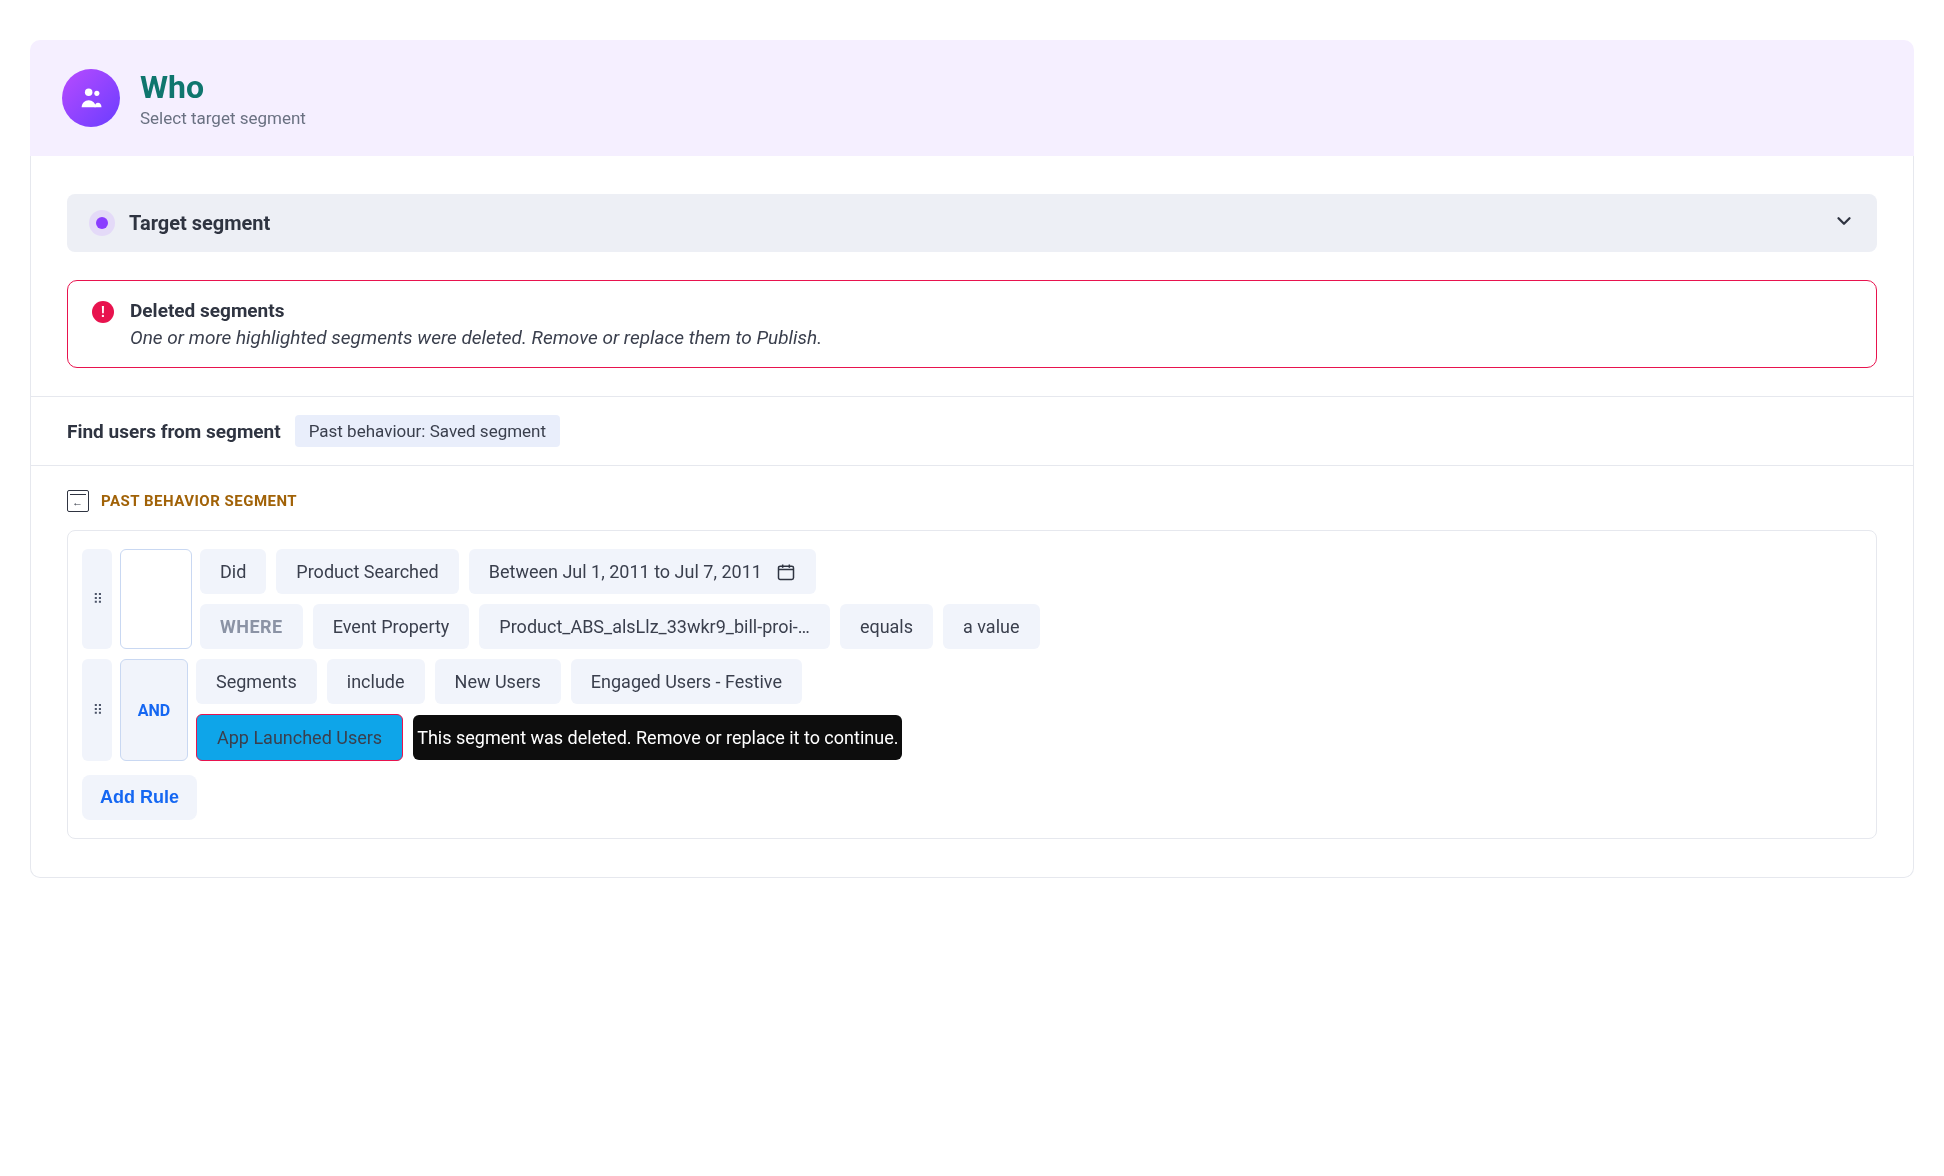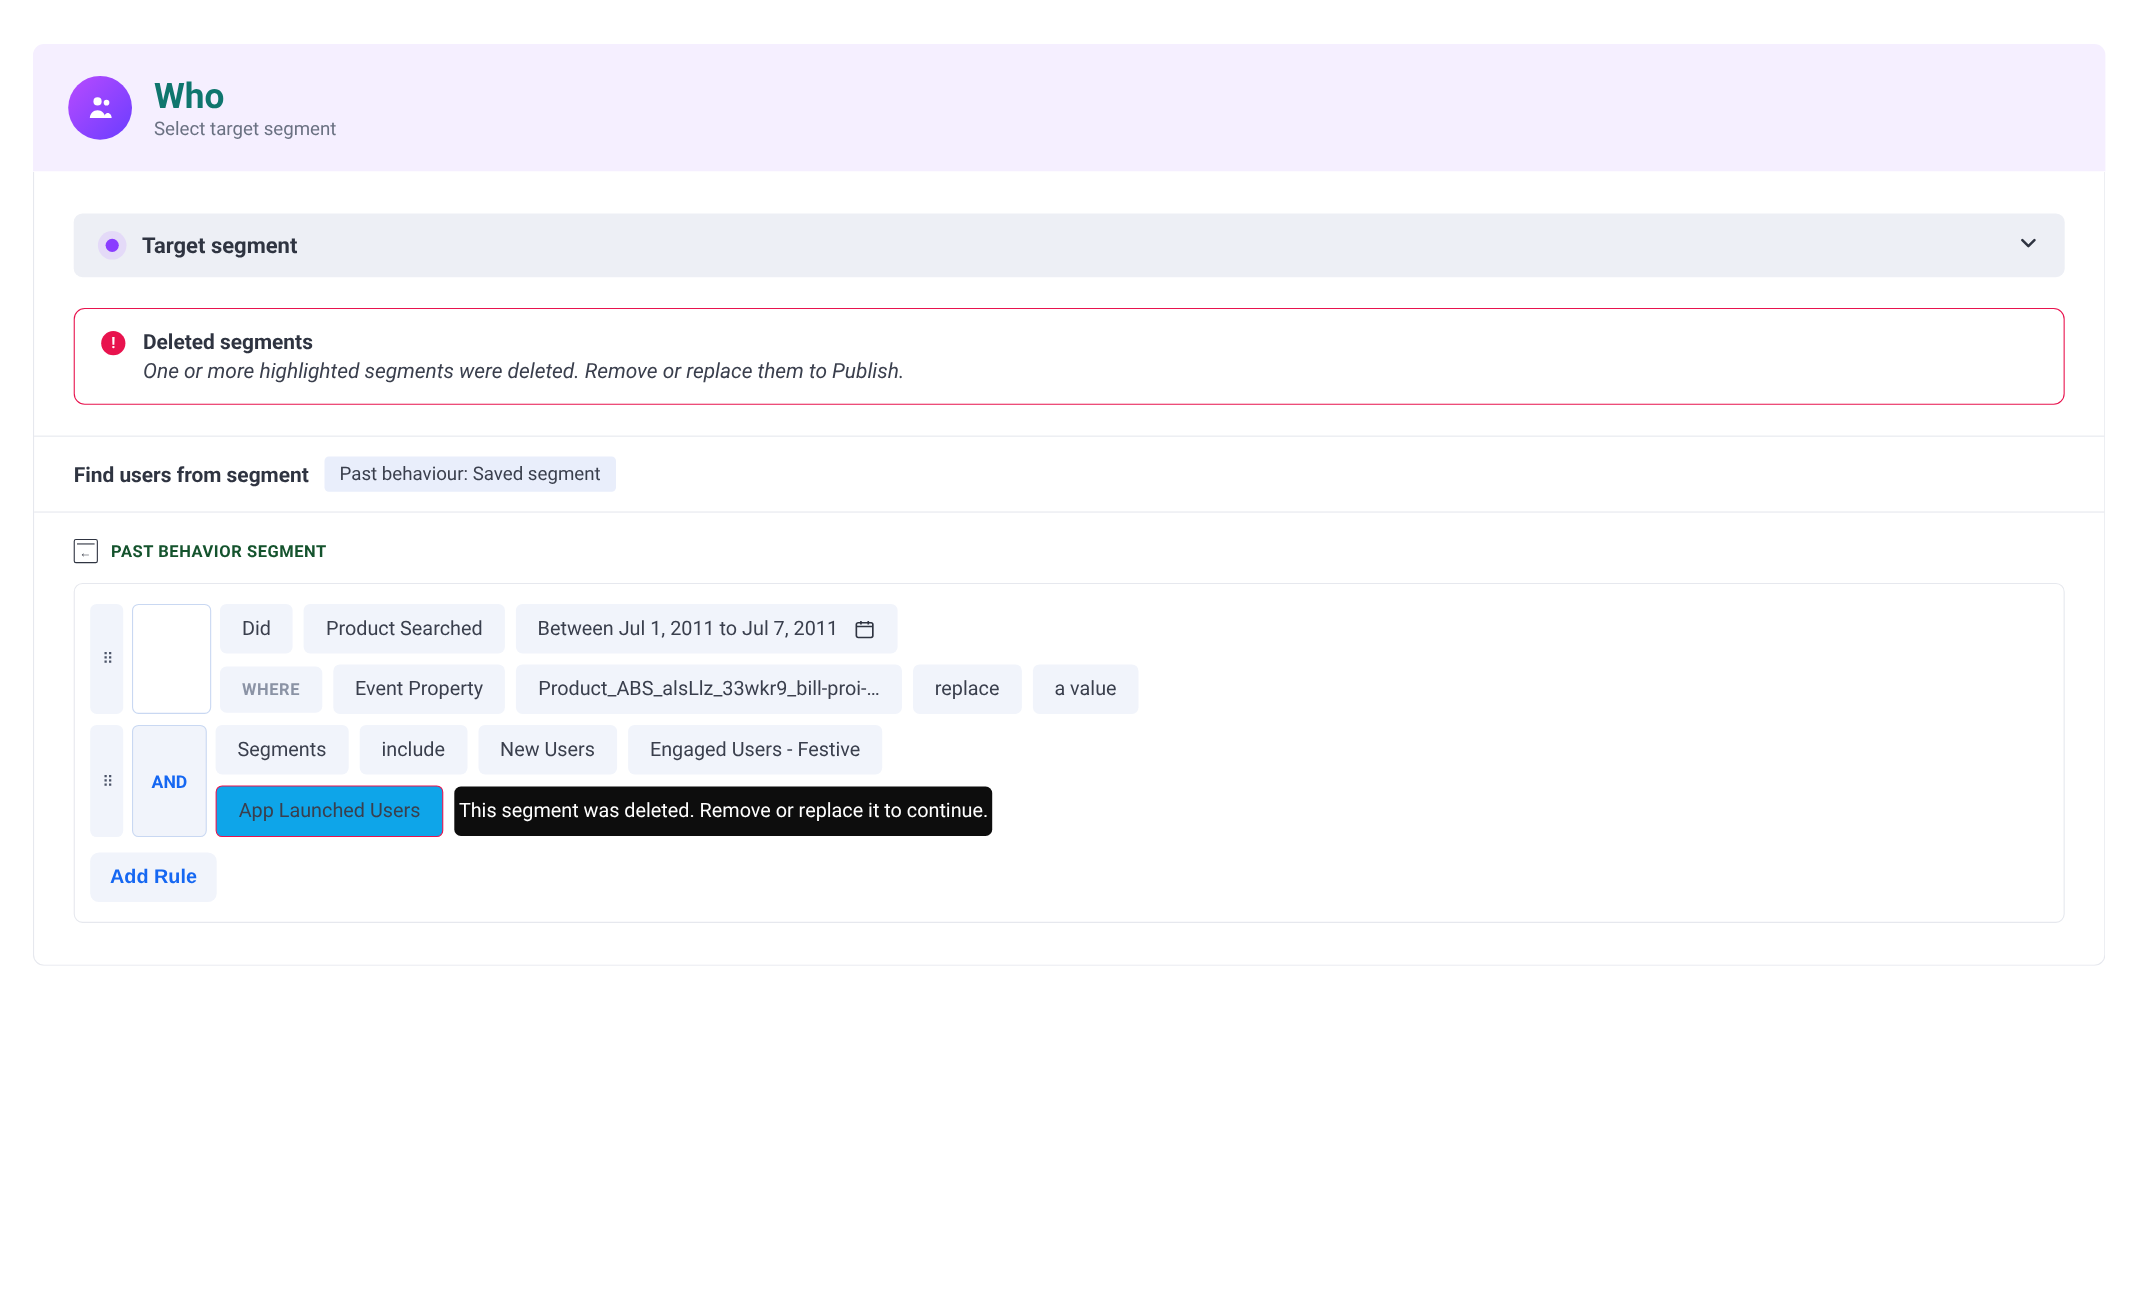--- a/index.html
+++ b/index.html
@@ -160,21 +160,21 @@
     content:"←";
     position:absolute;
     font-size:11px;
     top:5px; left:4px;
     color:#2f3441;
   }
   .pbs-title {
     font-weight: 700;
     font-size: 15px;
     letter-spacing: 0.5px;
-    color: #14532d;
+    color: #a16207;
   }
   .rule-box {
     border: 1px solid #e6e8ee;
     border-radius: 8px;
     padding: 18px 14px 18px 14px;
   }
   .rule-block {
     display: flex;
     gap: 8px;
     align-items: stretch;
@@ -225,21 +225,21 @@
     background: #f1f4fb;
     color: #3a3f4d;
     font-size: 18px;
     padding: 12px 20px;
     border-radius: 6px;
     white-space: nowrap;
   }
   .chip-where {
     color: #8b93a5;
     font-weight: 700;
-    font-size: 15px;
+    font-size: 18px;
     letter-spacing: 0.5px;
   }
   .chip-date {
     display: inline-flex;
     align-items: center;
     gap: 14px;
   }
   .cal-icon svg { display:block; }
   .chip-deleted {
     background: #0ea5e9;
@@ -342,21 +342,21 @@
                     <line x1="8" y1="3" x2="8" y2="7"></line>
                     <line x1="16" y1="3" x2="16" y2="7"></line>
                   </svg>
               </span>
             </div>
           </div>
           <div class="chip-row">
             <div class="chip chip-where">WHERE</div>
             <div class="chip">Event Property</div>
             <div class="chip" style="max-width:420px;overflow:hidden;text-overflow:ellipsis">Product_ABS_alsLlz_33wkr9_bill-proi-…</div>
-            <div class="chip">replace</div>
+            <div class="chip">equals</div>
             <div class="chip">a value</div>
           </div>
         </div>
       </div>
 
       <div class="rule-block">
         <div class="handle">⠿</div>
         <div class="conn-col">AND</div>
         <div class="chips-col">
           <div class="chip-row">

